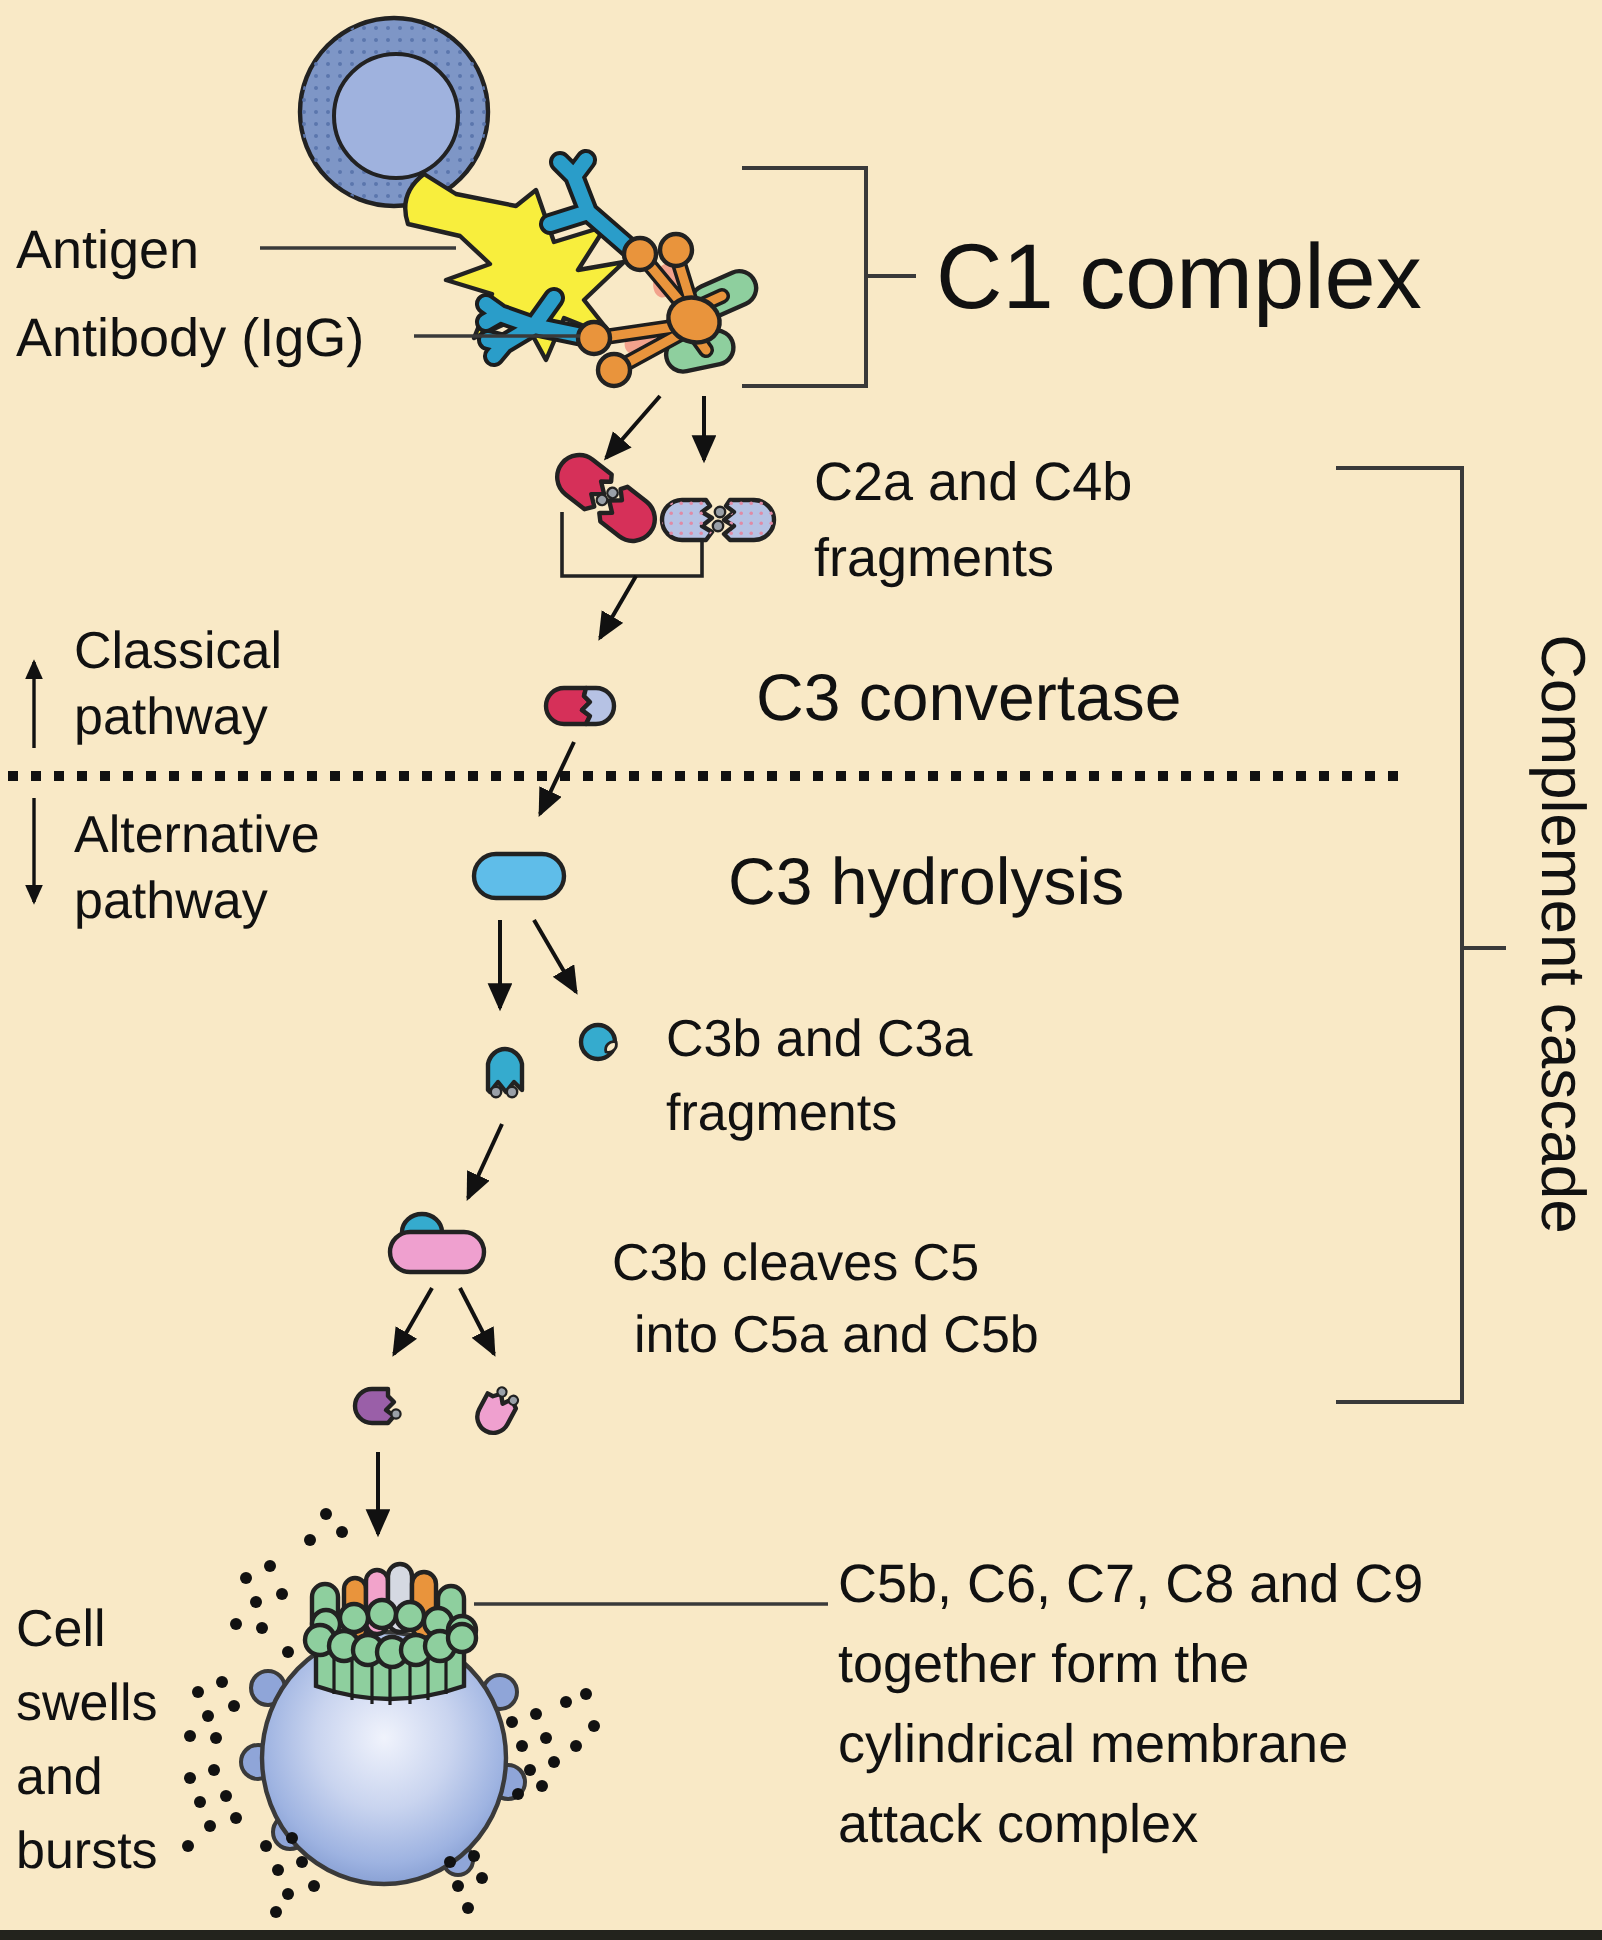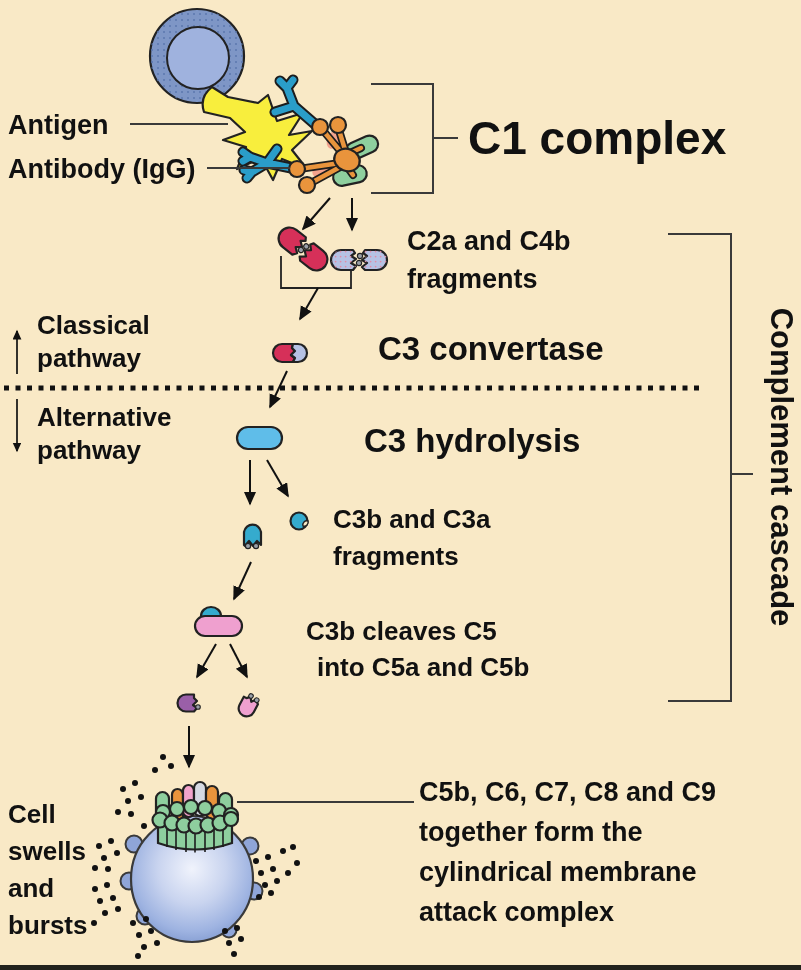--- a/index.html
+++ b/index.html
@@ -1,16 +1,16 @@
 <!DOCTYPE html>
 <html><head>
 <meta charset="utf-8">
 <style>
   html,body{margin:0;padding:0;background:#f9e9c6;}
-  #figure{width:801px;height:970px;position:relative;overflow:hidden;font-weight:bold;}
+  #figure{width:801px;height:970px;position:relative;overflow:hidden;}
   svg{display:block;}
   text{font-family:"Liberation Sans","DejaVu Sans",sans-serif;fill:#111;}
   .lbl{font-size:27px;}
   .lbl26{font-size:26px;}
   .big{font-size:46px;}
   .mid{font-size:33px;}
   .vert{font-size:31px;}
   .oline{stroke:#222;stroke-width:2.2;}
   .thin{stroke:#222;stroke-width:1.8;fill:none;}
   .ptr{stroke:#3a3a3a;stroke-width:1.8;fill:none;}

